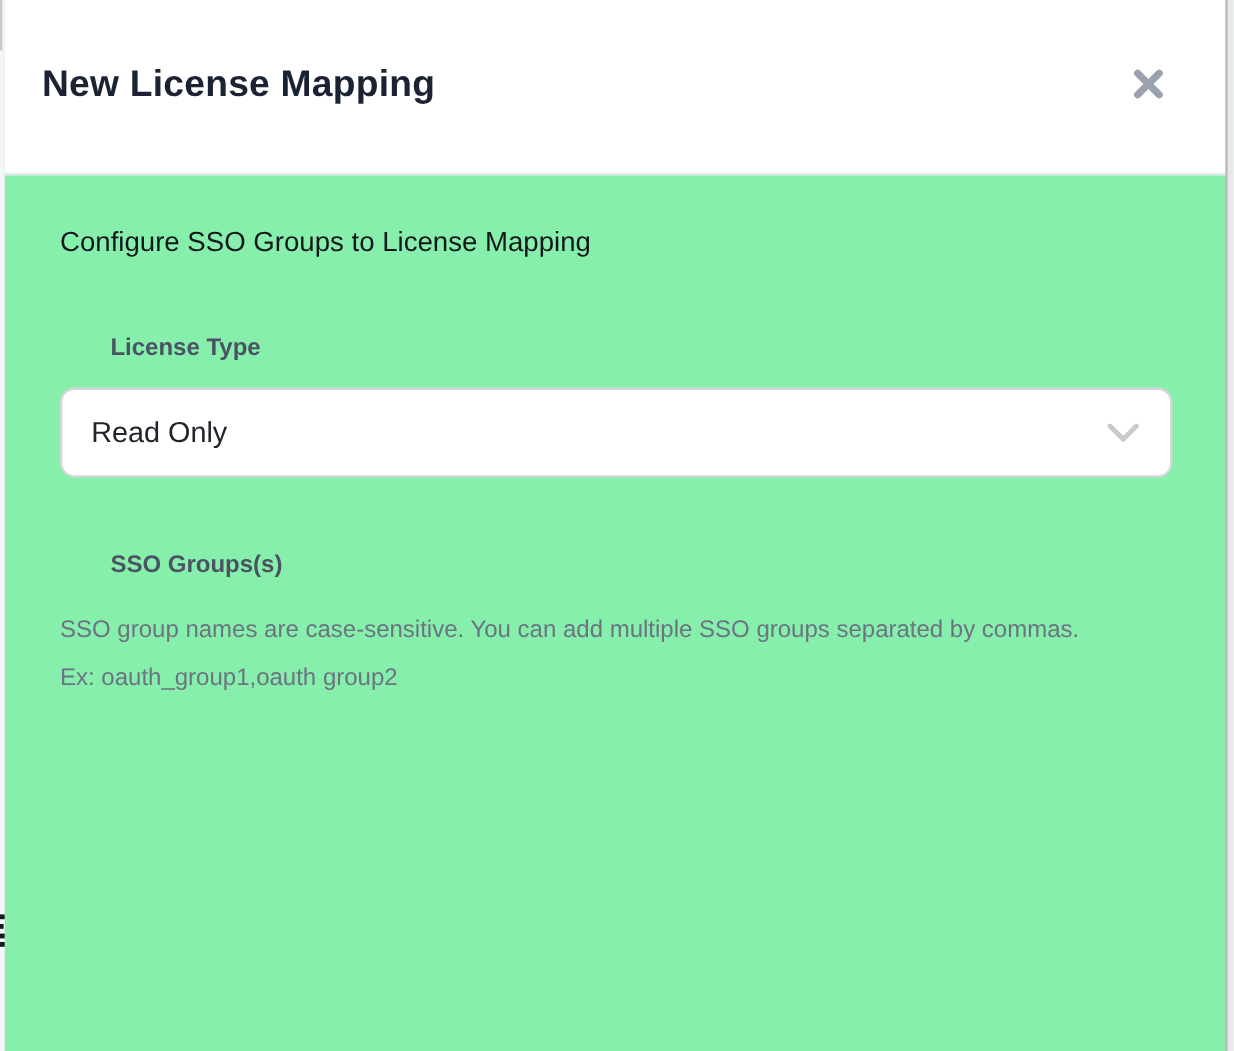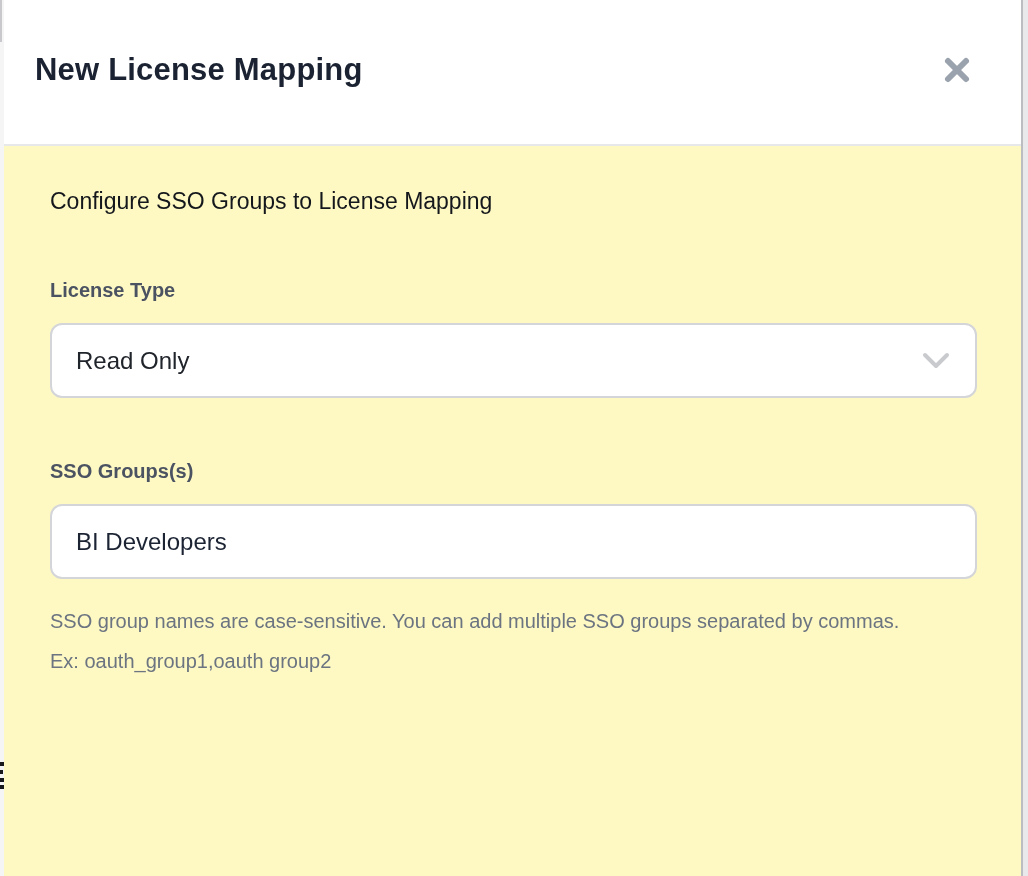--- a/index.html
+++ b/index.html
@@ -26,21 +26,21 @@
   .dash4 { top: 785px; width: 4px; height: 4px; }
 
   .backdrop-right {
     position: absolute; right: 0; top: 0; width: 5px; height: 876px;
     background: #e9e9ec; z-index: 1;
   }
 
   
   .modal {
     position: absolute; left: 4px; top: 0; width: 1019px; height: 876px;
-    background: #fef9c3;
+    background: #86efac;
     border-right: 2px solid #bcbdc0;
     z-index: 2;
     display: flex; flex-direction: column;
   }
 
   .modal-header {
     position: relative;
     height: 146px;
     border-bottom: 2px solid #e7e8ea;
     display: flex; align-items: center; justify-content: space-between;
@@ -62,20 +62,21 @@
   .modal-body { padding: 42px 46px 0 46px; }
 
   .subtitle {
     font-size: 23px; color: #14171c;
     margin-bottom: 64px;
   }
 
   .field-label {
     font-size: 20px; font-weight: bold; color: #4b5362;
     margin-bottom: 21px;
+    margin-left: 42px;
   }
 
   .select-box, .text-input {
     width: 927px; height: 75px;
     border: 2px solid #d4d5d9;
     border-radius: 12px;
     background: #ffffff;
     display: flex; align-items: center;
     padding: 0 24px;
     font-size: 24px;
@@ -139,19 +140,18 @@
           <span style="display:flex;">
             <svg width="30" height="18" viewBox="0 0 30 18">
               <polyline points="4,3 15,14 26,3" fill="none" stroke="#c8cacd" stroke-width="4" stroke-linecap="round" stroke-linejoin="round"></polyline>
             </svg>
           </span>
         </div>
       </div>
 
       <div class="field-group-2">
         <div class="field-label">SSO Groups(s)</div>
-        <input class="text-input" type="text" value="BI Developers" style="">
         <div class="helper-text">SSO group names are case-sensitive. You can add multiple SSO groups separated by commas. Ex: oauth_group1,oauth group2</div>
       </div>
 
     </div>
   </div>
 </div>
 
 </body></html>

